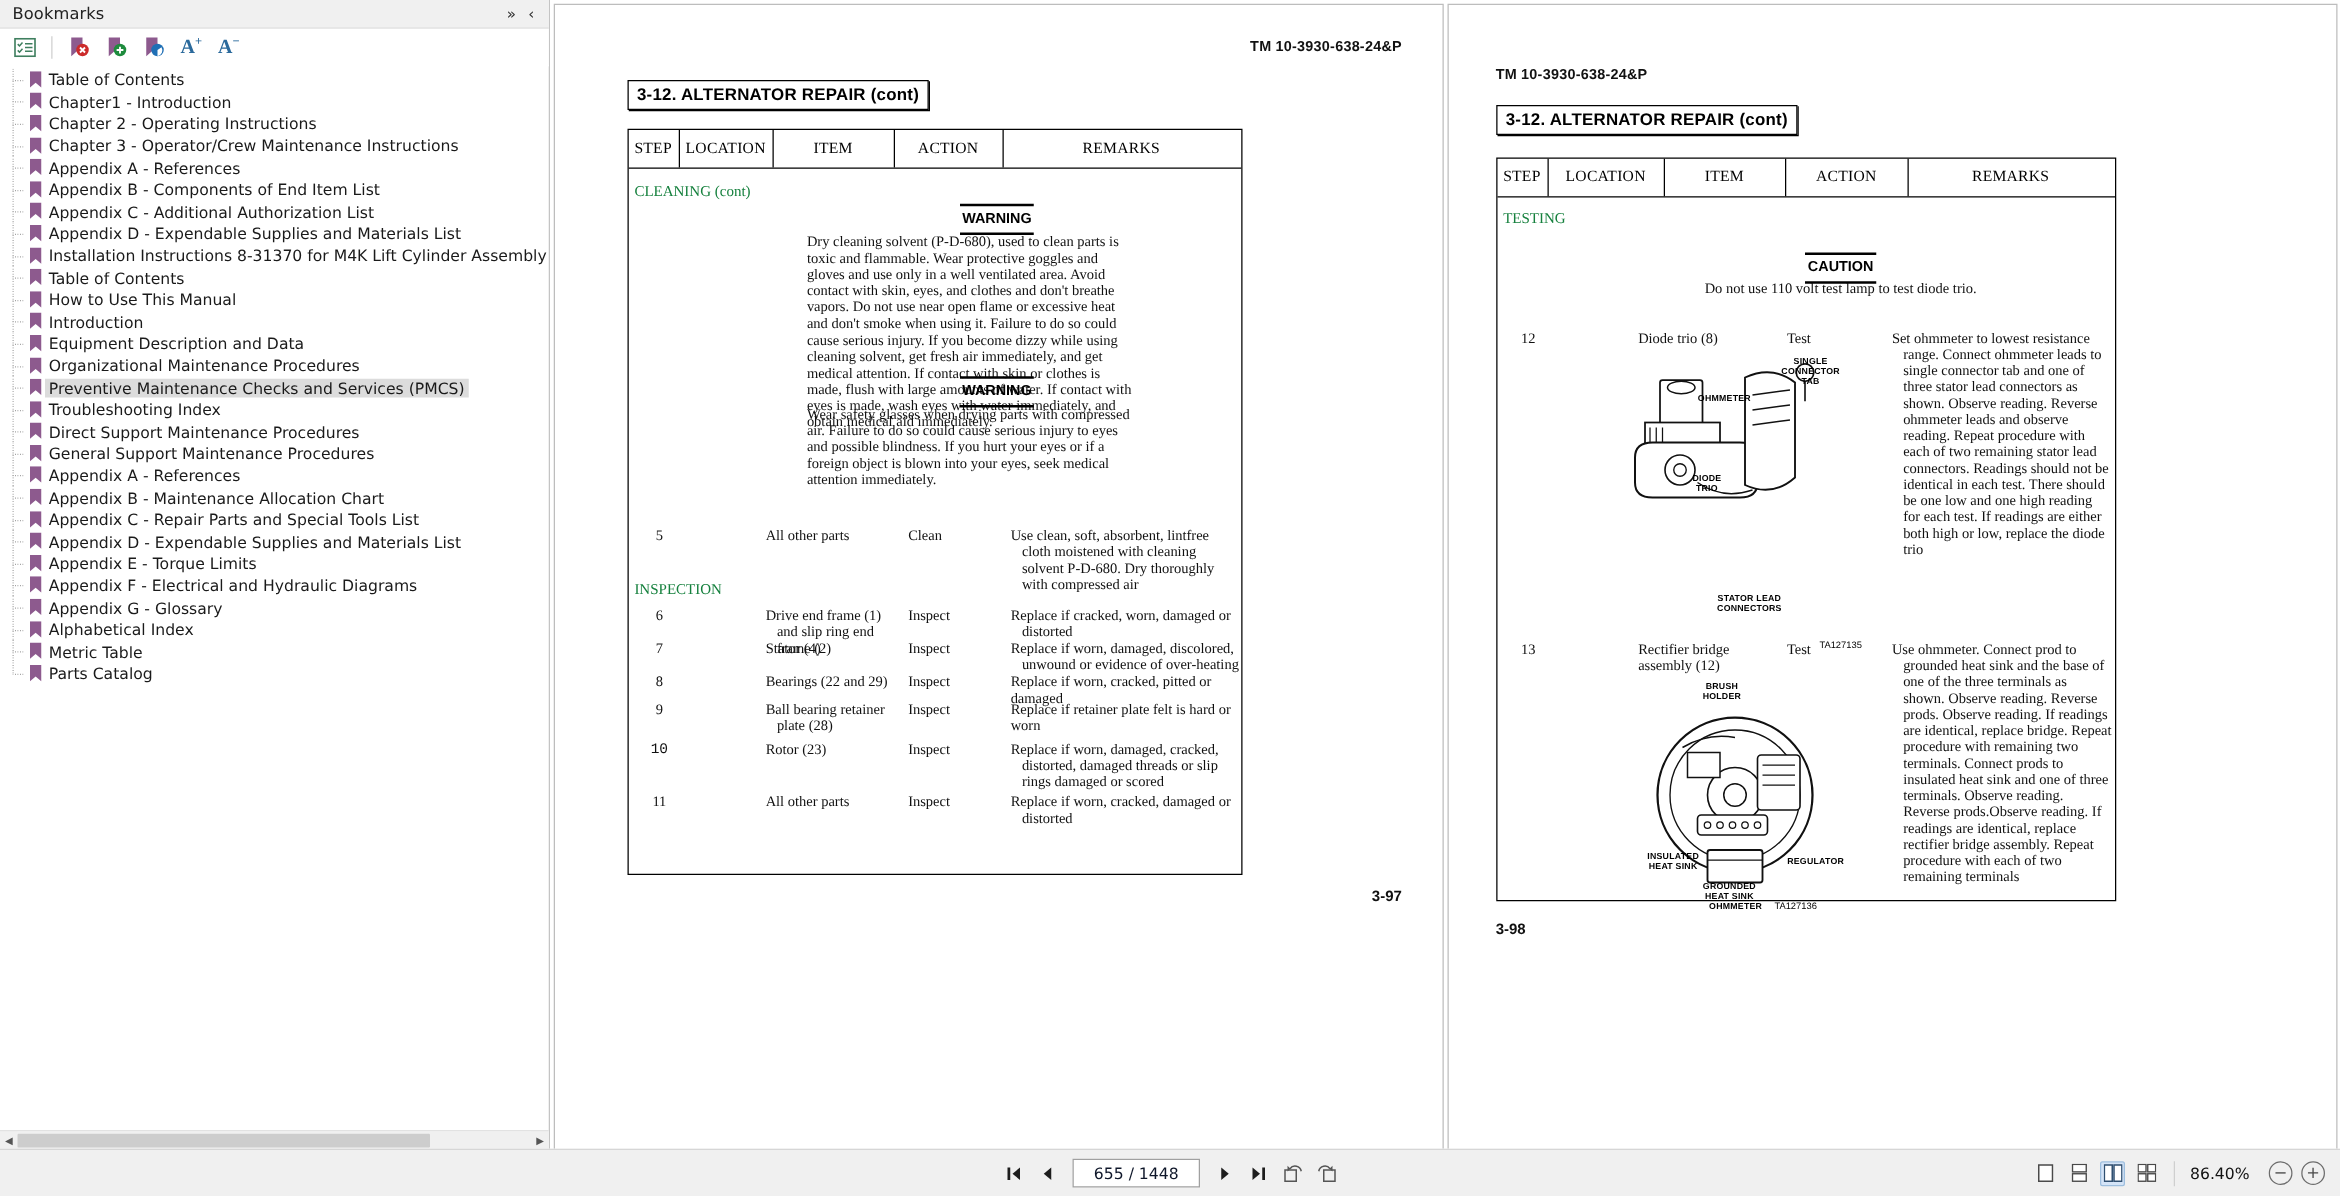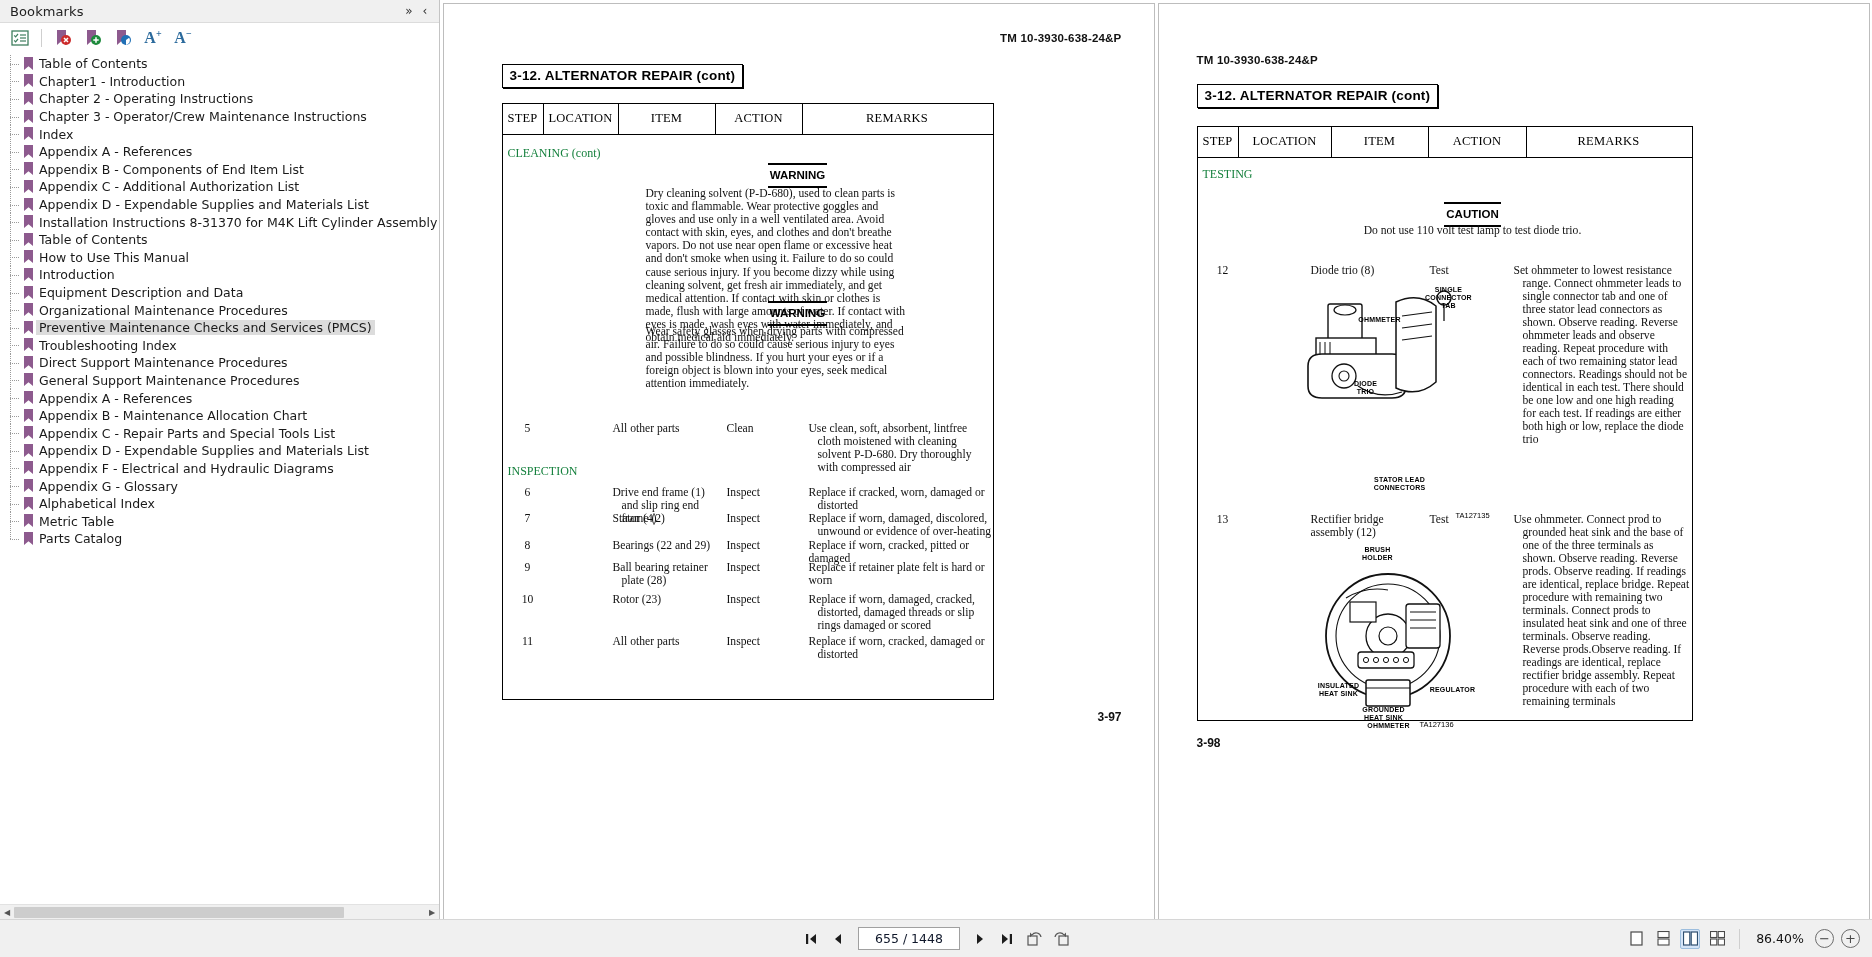--- a/index.html
+++ b/index.html
@@ -197,21 +197,21 @@
   }
   .pagebox input {
     flex: 1 1 auto; border: none; outline: none;
     font-family: "DejaVu Sans", sans-serif;
     font-size: 12.5px; color: #0f172a; text-align: center;
     background: transparent; width: 100%;
   }
   .zoom-label {
     font-family: "DejaVu Sans", sans-serif;
     font-size: 12.5px; color: #111;
-    min-width: 56px; text-align: center;
+    min-width: 56px; text-align: left;
   }
   .circ-btn {
     width: 19px; height: 19px; border-radius: 50%;
     border: 1.4px solid #6d6d6d; color: #4a4a4a;
     display: flex; align-items: center; justify-content: center;
     font-size: 13px; line-height: 1; cursor: pointer; background: #f0f0f0;
   }
   .view-btn { width: 20px; height: 20px; display: flex; align-items: center; justify-content: center; cursor: pointer; }
   .view-btn.active { background: #d4e4f7; border: 1px solid #9dbede; border-radius: 2px; }
   .bb-sep { width: 1px; height: 20px; background: #cfcfcf; margin: 0 5px; }
@@ -309,29 +309,20 @@
             </span>
             <span class="bm-label">Chapter 3 - Operator/Crew Maintenance Instructions</span>
           </div>
           <div class="bm-item">
             <span class="dots"></span>
             <span class="bm-ico">
               <svg width="11" height="14" viewBox="0 0 11 14">
                 <path d="M1 0h9v13l-4.5-3.8L1 13z" fill="#8d5a8e"></path>
               </svg>
             </span>
-            <span class="bm-label">Index</span>
-          </div>
-          <div class="bm-item">
-            <span class="dots"></span>
-            <span class="bm-ico">
-              <svg width="11" height="14" viewBox="0 0 11 14">
-                <path d="M1 0h9v13l-4.5-3.8L1 13z" fill="#8d5a8e"></path>
-              </svg>
-            </span>
             <span class="bm-label">Appendix A - References</span>
           </div>
           <div class="bm-item">
             <span class="dots"></span>
             <span class="bm-ico">
               <svg width="11" height="14" viewBox="0 0 11 14">
                 <path d="M1 0h9v13l-4.5-3.8L1 13z" fill="#8d5a8e"></path>
               </svg>
             </span>
             <span class="bm-label">Appendix B - Components of End Item List</span>
@@ -472,20 +463,29 @@
             <span class="bm-label">Appendix C - Repair Parts and Special Tools List</span>
           </div>
           <div class="bm-item">
             <span class="dots"></span>
             <span class="bm-ico">
               <svg width="11" height="14" viewBox="0 0 11 14">
                 <path d="M1 0h9v13l-4.5-3.8L1 13z" fill="#8d5a8e"></path>
               </svg>
             </span>
             <span class="bm-label">Appendix D - Expendable Supplies and Materials List</span>
+          </div>
+          <div class="bm-item">
+            <span class="dots"></span>
+            <span class="bm-ico">
+              <svg width="11" height="14" viewBox="0 0 11 14">
+                <path d="M1 0h9v13l-4.5-3.8L1 13z" fill="#8d5a8e"></path>
+              </svg>
+            </span>
+            <span class="bm-label">Appendix E - Torque Limits</span>
           </div>
           <div class="bm-item">
             <span class="dots"></span>
             <span class="bm-ico">
               <svg width="11" height="14" viewBox="0 0 11 14">
                 <path d="M1 0h9v13l-4.5-3.8L1 13z" fill="#8d5a8e"></path>
               </svg>
             </span>
             <span class="bm-label">Appendix F - Electrical and Hydraulic Diagrams</span>
           </div>
@@ -585,21 +585,21 @@
               <div class="abs cell-txt" style="left:8px;top:404px;width:34px;text-align:center;">8</div>
               <div class="abs cell-txt" style="left:110px;top:404px;width:112px;">Bearings (22 and 29)</div>
               <div class="abs cell-txt" style="left:224px;top:404px;width:80px;">Inspect</div>
               <div class="abs cell-txt" style="left:306px;top:404px;width:186px;">Replace if worn, cracked, pitted or damaged</div>
 
               <div class="abs cell-txt" style="left:8px;top:426px;width:34px;text-align:center;">9</div>
               <div class="abs cell-txt" style="left:110px;top:426px;width:104px;text-indent:-9px;padding-left:9px;">Ball bearing retainer plate (28)</div>
               <div class="abs cell-txt" style="left:224px;top:426px;width:80px;">Inspect</div>
               <div class="abs cell-txt" style="left:306px;top:426px;width:186px;">Replace if retainer plate felt is hard or worn</div>
 
-              <div class="abs cell-txt" style="left:8px;top:458px;width:34px;text-align:center;">10</div>
+              <div class="abs cell-txt" style="left:8px;top:458px;width:34px;text-align:center;font-family:Liberation Mono, monospace;">10</div>
               <div class="abs cell-txt" style="left:110px;top:458px;width:104px;">Rotor (23)</div>
               <div class="abs cell-txt" style="left:224px;top:458px;width:80px;">Inspect</div>
               <div class="abs cell-txt" style="left:306px;top:458px;width:186px;text-indent:-9px;padding-left:9px;">Replace if worn, damaged, cracked, distorted, damaged threads or slip rings damaged or scored</div>
 
               <div class="abs cell-txt" style="left:8px;top:500px;width:34px;text-align:center;">11</div>
               <div class="abs cell-txt" style="left:110px;top:500px;width:104px;">All other parts</div>
               <div class="abs cell-txt" style="left:224px;top:500px;width:80px;">Inspect</div>
               <div class="abs cell-txt" style="left:306px;top:500px;width:186px;text-indent:-9px;padding-left:9px;">Replace if worn, cracked, damaged or distorted</div>
             </div>
           </div>

